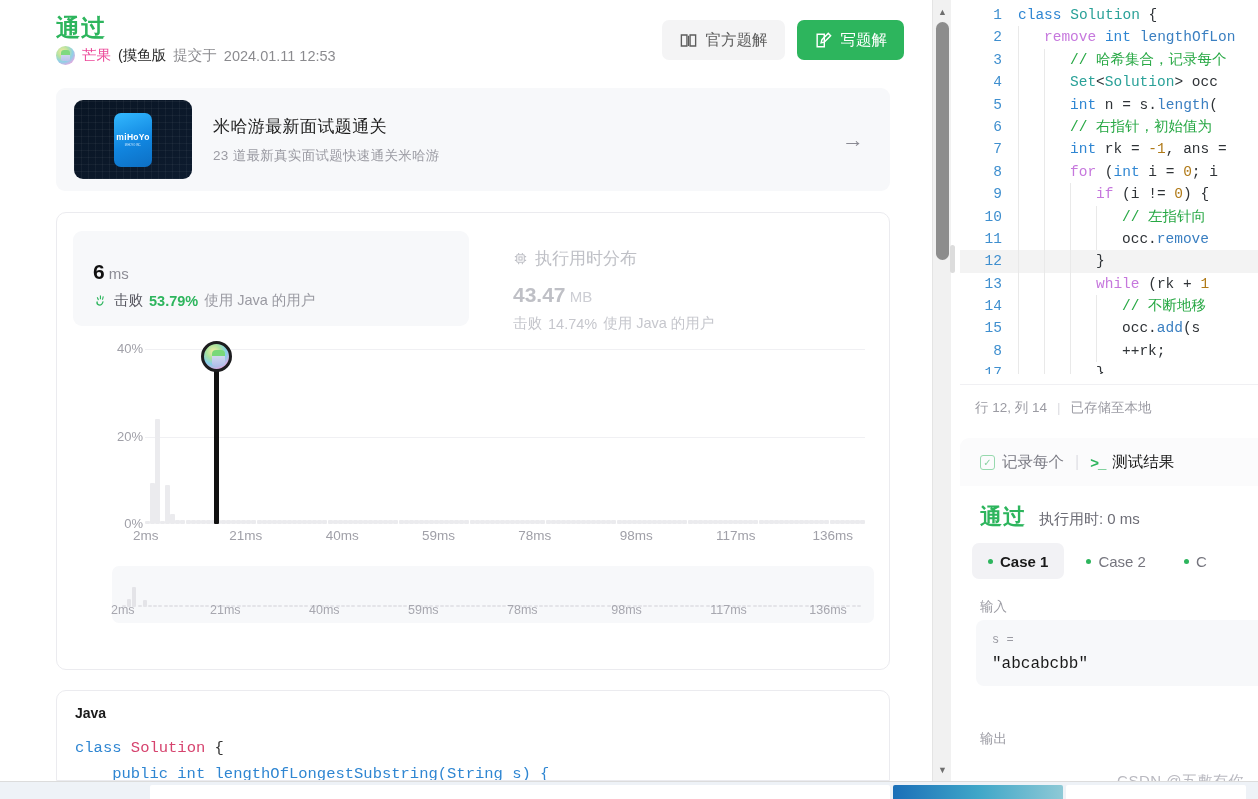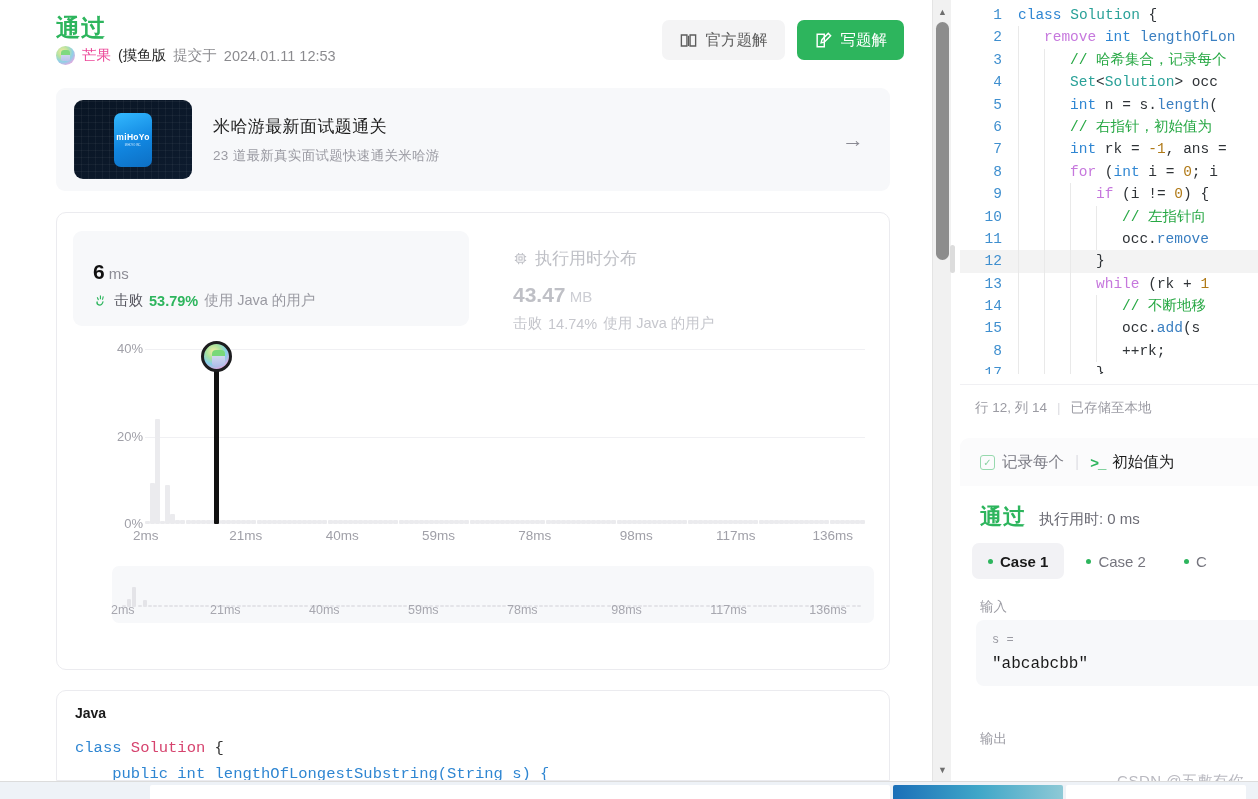--- a/index.html
+++ b/index.html
@@ -709,21 +709,21 @@
 
     <div class="test-card">
       <div class="test-tabs">
         <div class="ttab inactive">
           <span class="chk-ico">✓</span>
           <span>记录每个</span>
         </div>
         <span class="tab-sep">|</span>
         <div class="ttab active">
           <span class="term-ico">&gt;_</span>
-          <span>初始值为</span>
+          <span>测试结果</span>
         </div>
       </div>
 
       <div class="verdict2">
         <span class="v">通过</span>
         <span class="r">执行用时: 0 ms</span>
       </div>
 
       <div class="case-tabs" id="casetabs">
           <div class="case active">

